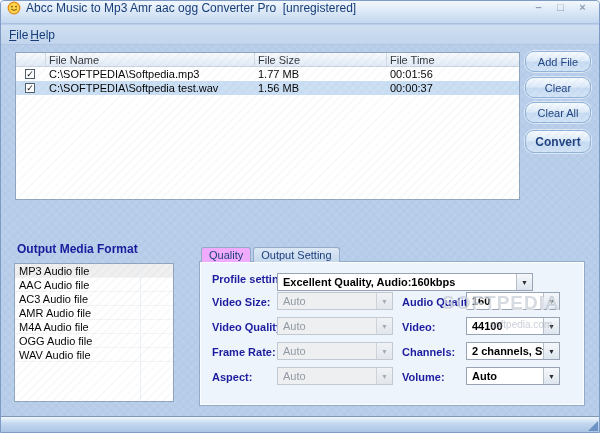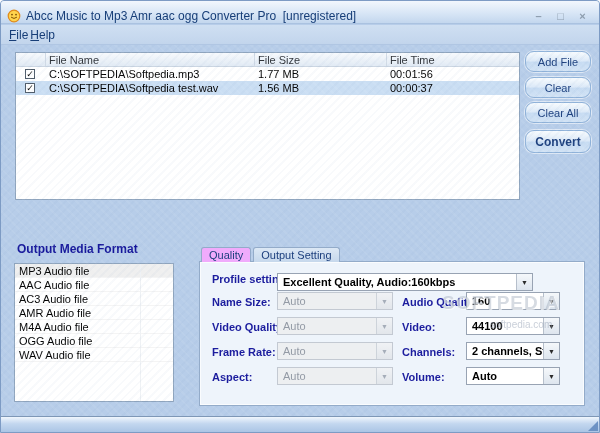--- a/index.html
+++ b/index.html
@@ -16,21 +16,21 @@
     background:
       repeating-linear-gradient(45deg, rgba(255,255,255,0.06) 0 2px, transparent 2px 6px),
       repeating-linear-gradient(-45deg, rgba(120,150,190,0.05) 0 2px, transparent 2px 6px);
   }
 
   
   .titlebar {
     position:absolute; left:0; top:0; width:100%; height:23px;
     background:linear-gradient(180deg,#f2f7fd 0%, #d8e6f6 55%, #c3d7ee 100%);
     border-bottom:1px solid #aac2e0;
-    display:flex; align-items:flex-end; padding:0 6px;
+    display:flex; align-items:flex-start; padding:0 6px;
   }
   .app-icon { width:14px; height:14px; margin-right:5px; flex:0 0 auto; }
   .title-text { color:#173e78; font-size:12px; white-space:pre; }
   .win-controls { margin-left:auto; display:flex; gap:9px; align-items:center; padding-right:4px; }
   .win-btn {
     width:13px; height:13px; text-align:center; line-height:13px;
     color:#8d9dae; font-size:11px; font-weight:bold; cursor:default;
   }
 
   
@@ -239,21 +239,21 @@
     <div class="tab">Output Setting</div>
   </div>
 
   <div class="panel">
     <span id="lbl-profile" class="field-label">Profile setting:</span>
     <div id="cmb-profile" class="combo">
       <span class="combo-text">Excellent Quality, Audio:160kbps</span>
       <span class="combo-arrow">▼</span>
     </div>
 
-    <span class="field-label left-lbl llbl0">Name Size:</span>
+    <span class="field-label left-lbl llbl0">Video Size:</span>
     <div class="combo disabled left-cmb lrow0">
       <span class="combo-text">Auto</span>
       <span class="combo-arrow">▼</span>
     </div>
     <span class="field-label left-lbl llbl1">Video Quality:</span>
     <div class="combo disabled left-cmb lrow1">
       <span class="combo-text">Auto</span>
       <span class="combo-arrow">▼</span>
     </div>
     <span class="field-label left-lbl llbl2">Frame Rate:</span>

